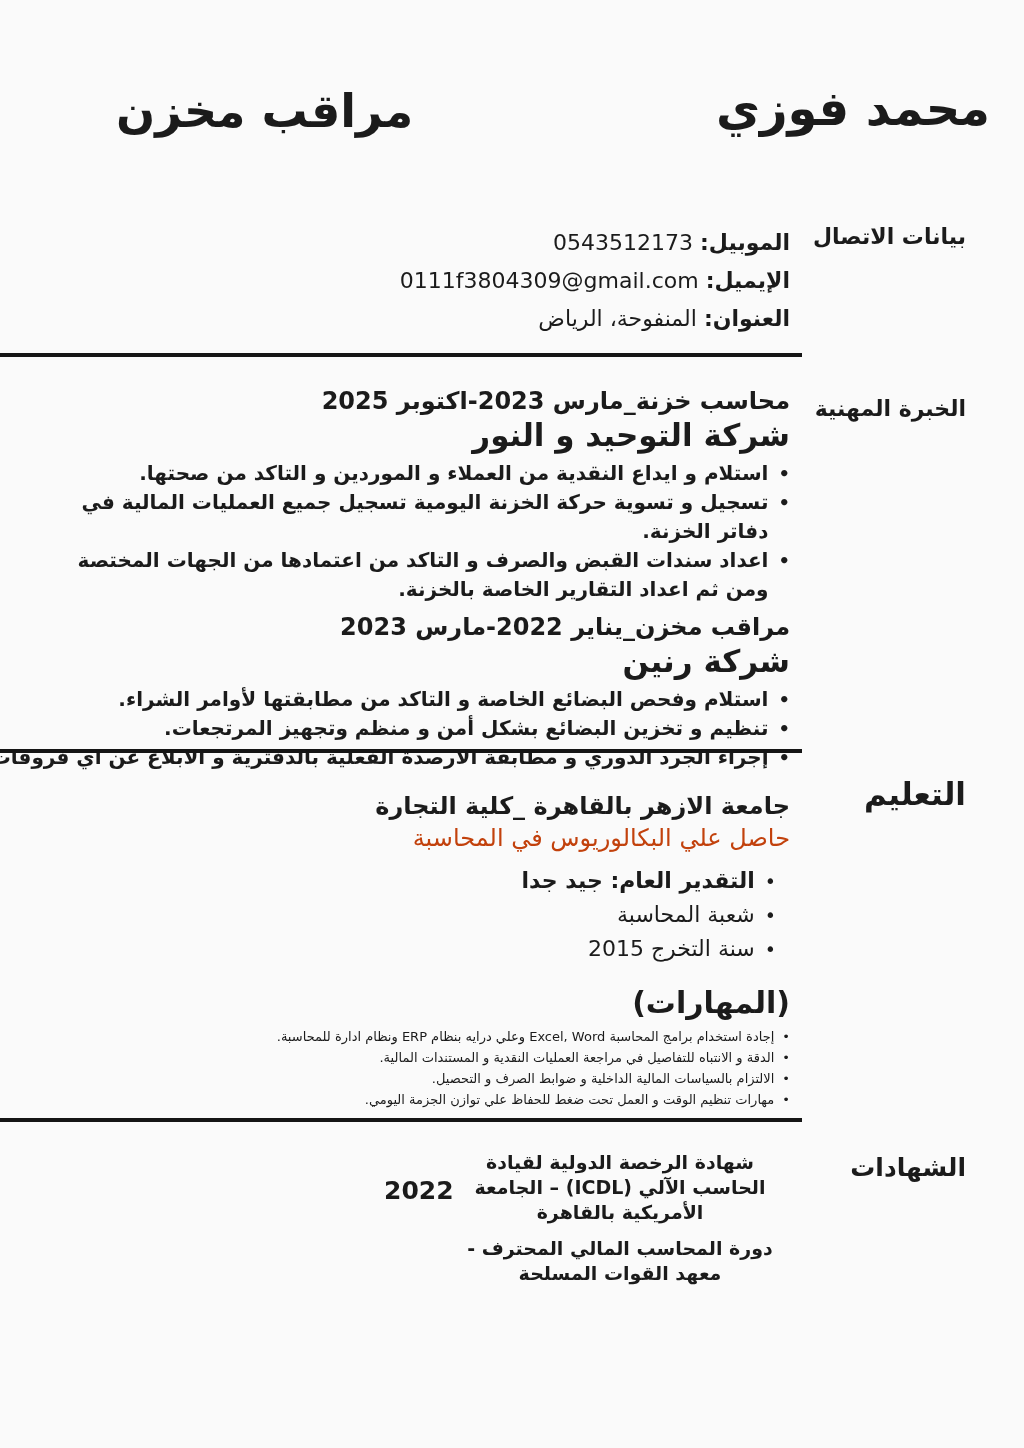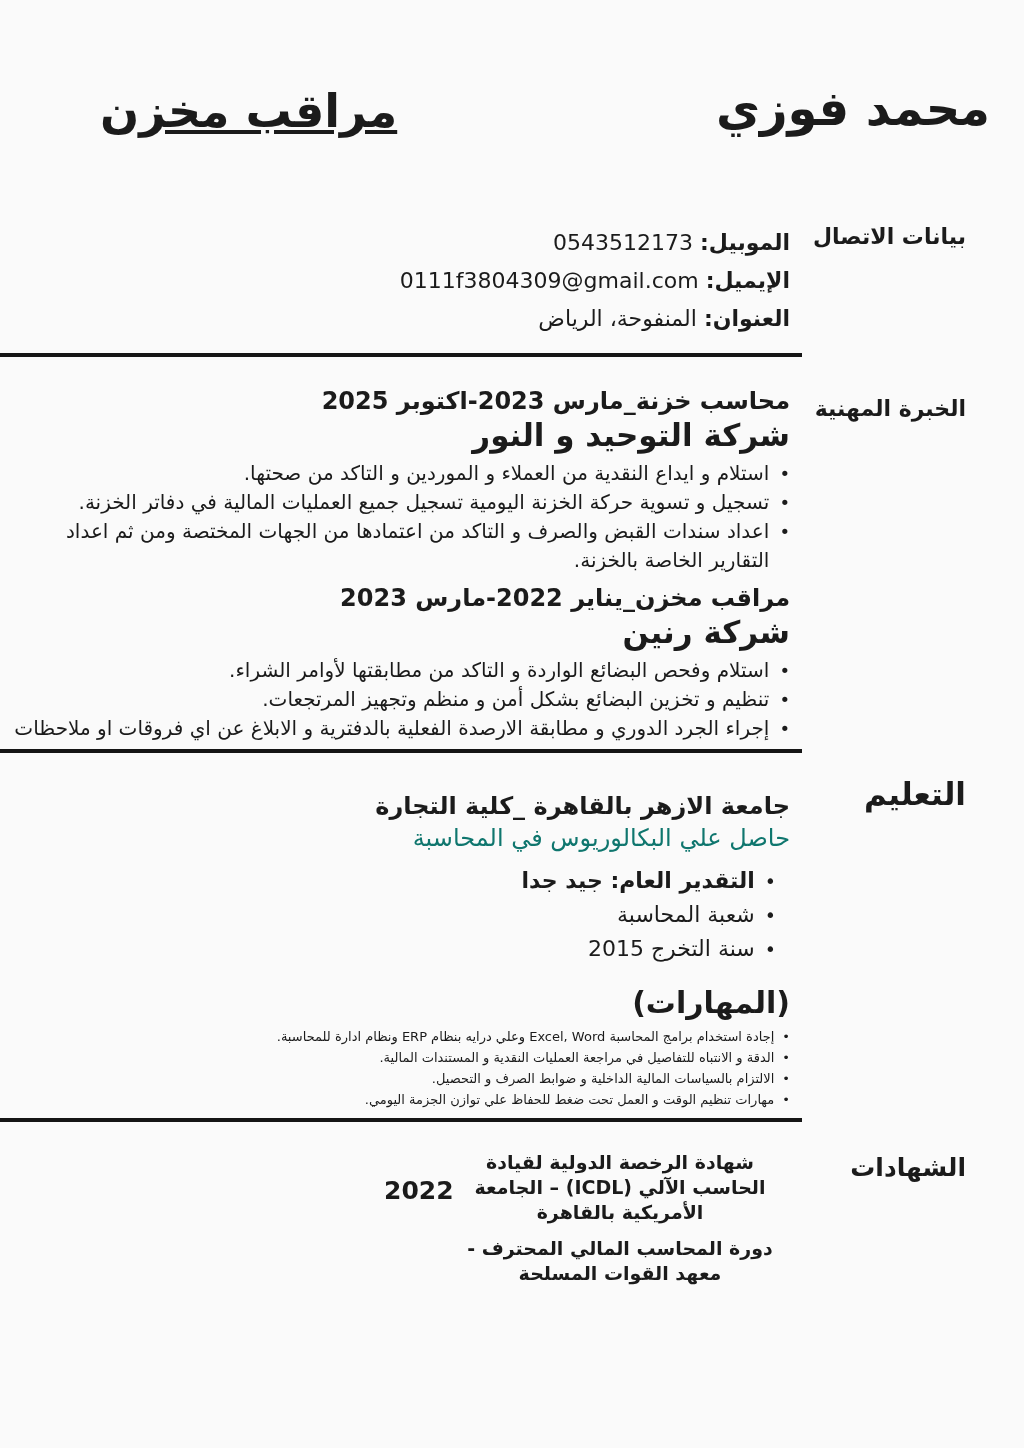--- a/index.html
+++ b/index.html
@@ -7,21 +7,21 @@
     width:1024px;height:1448px;
     background:#fafafa;
     font-family:"DejaVu Sans", sans-serif;
     color:#1b1b1b;
     direction:rtl;
   }
   .page{position:relative;width:1024px;height:1448px;overflow:hidden;background:#fafafa;}
 
   
   .name{position:absolute;top:80px;right:34px;font-size:48px;font-weight:700;letter-spacing:-1px;}
-  .job-title{position:absolute;top:84px;left:100px;font-size:46px;font-weight:700;letter-spacing:-1px;text-decoration:underline;}
+  .job-title{position:absolute;top:84px;left:116px;font-size:46px;font-weight:700;letter-spacing:-1px;}
 
   
   .sec-label{position:absolute;right:58px;font-size:22px;font-weight:700;text-align:right;}
   .sec-label.contact{top:224px;}
   .sec-label.experience{top:396px;}
   .sec-label.education{top:776px;font-size:31px;}
   .sec-label.certs{top:1153px;font-size:25px;}
 
   
   .divider{position:absolute;left:0;width:802px;height:4px;background:#151515;}
@@ -35,27 +35,27 @@
   .contact-block{top:224px;width:560px;}
   .contact-line{font-size:22px;line-height:38px;white-space:nowrap;}
   .contact-line .lbl{font-weight:700;}
   .contact-line .val{font-weight:400;}
 
   .experience-block{top:386px;width:740px;}
   .jt{font-size:24px;font-weight:700;line-height:30px;}
   .company{font-size:31px;font-weight:700;line-height:38px;margin-bottom:5px;}
   .job2{margin-top:8px;}
 
-  .bullet{display:flex;gap:10px;font-size:20px;line-height:29px;justify-content:flex-start;}
+  .bullet{display:flex;gap:10px;font-size:20px;line-height:29px;justify-content:flex-start;font-weight:bold;}
   .bullet::before{content:"\2022";flex:none;font-size:18px;}
   .bullet.nowrap span{white-space:nowrap;}
 
   .education-block{top:790px;width:740px;}
   .school{font-size:24px;font-weight:700;line-height:32px;}
-  .degree{font-size:24px;font-weight:400;line-height:32px;color:#0f766e;}
+  .degree{font-size:24px;font-weight:400;line-height:32px;color:#c2410c;}
   .edu-bullets{margin-top:10px;padding-left:0;}
   .edu-bullet{display:flex;gap:10px;font-size:22px;line-height:34px;padding-right:14px;}
   .edu-bullet::before{content:"\2022";flex:none;font-size:19px;}
   .edu-bullet.grade span{font-weight:700;}
 
   .skills-heading{margin-top:18px;font-size:30px;font-weight:700;line-height:38px;}
   .skills-list{margin-top:4px;}
   .skill-bullet{display:flex;gap:8px;font-size:13px;line-height:21px;font-weight:500;}
   .skill-bullet::before{content:"\2022";flex:none;font-size:13px;}
 
@@ -102,21 +102,21 @@
           <span>تسجيل و تسوية حركة الخزنة اليومية تسجيل جميع العمليات المالية في دفاتر الخزنة.</span>
         </div>
       <div class="bullet">
           <span>اعداد سندات القبض والصرف و التاكد من اعتمادها من الجهات المختصة ومن ثم اعداد التقارير الخاصة بالخزنة.</span>
         </div>
     </div>
     <div class="job2">
       <div class="jt">مراقب مخزن_يناير 2022-مارس 2023</div>
       <div class="company">شركة رنين</div>
       <div class="bullet">
-          <span>استلام وفحص البضائع الواردة و التاكد من مطابقتها لأوامر الشراء.</span>
+          <span>استلام وفحص البضائع الخاصة و التاكد من مطابقتها لأوامر الشراء.</span>
         </div>
       <div class="bullet">
           <span>تنظيم و تخزين البضائع بشكل أمن و منظم وتجهيز المرتجعات.</span>
         </div>
       <div class="bullet nowrap">
           <span>إجراء الجرد الدوري و مطابقة الارصدة الفعلية بالدفترية و الابلاغ عن اي فروقات او ملاحظات</span>
         </div>
     </div>
   </div>
 

